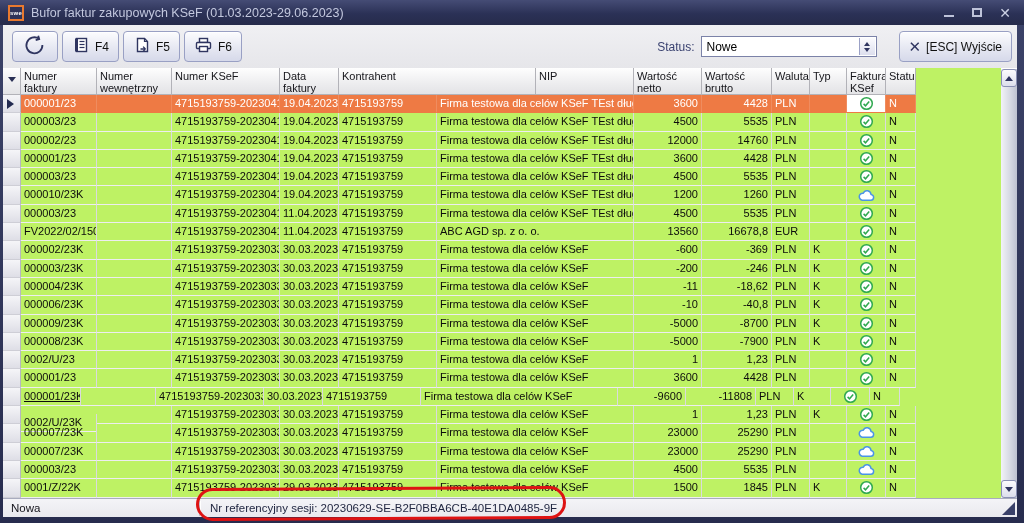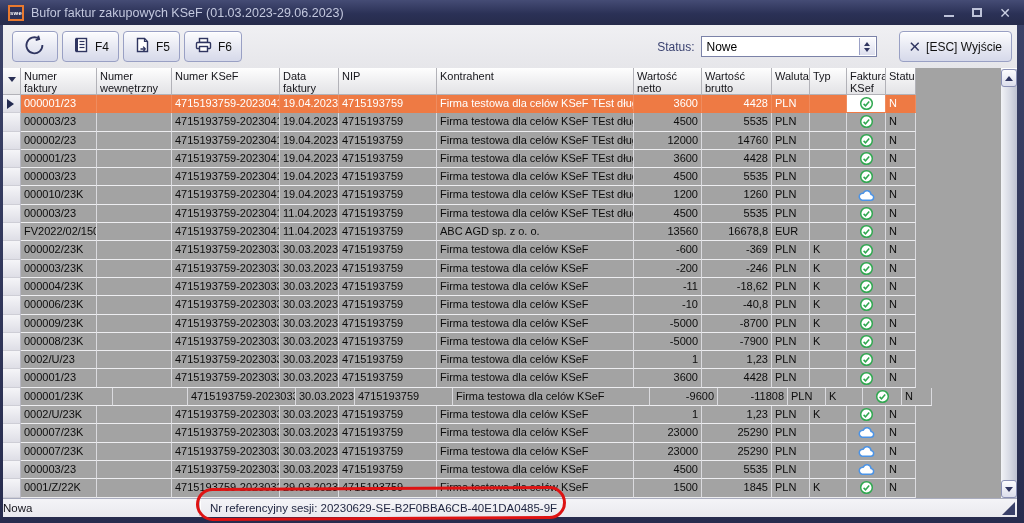--- a/index.html
+++ b/index.html
@@ -42,21 +42,21 @@
     position:relative; }
   #status-spinner { position:absolute; right:1px; top:1px; bottom:1px; width:16px;
     border-left:1px solid #9BA1C6; background:linear-gradient(#FBFBFE,#DDDFEE);
     display:flex; flex-direction:column; align-items:center; justify-content:center; gap:2px; cursor:pointer; }
   .spin-up { width:0; height:0; border-left:3.5px solid transparent; border-right:3.5px solid transparent; border-bottom:4px solid #2F3560; }
   .spin-down { width:0; height:0; border-left:3.5px solid transparent; border-right:3.5px solid transparent; border-top:4px solid #2F3560; }
   #exit-btn { margin-left:22px; margin-right:1px; }
   #exit-x { color:#2F3560; font-size:15px; font-weight:bold; line-height:15px; }
 
   
-  #grid { position:absolute; top:43px; left:0; right:16px; bottom:19px; overflow:hidden; background:#a3a3a3; }
+  #grid { position:absolute; top:43px; left:0; right:16px; bottom:19px; overflow:hidden; background:#bef264; }
   #grid-header { display:flex; height:27px; }
   .hcell { flex:none; height:27px; background:linear-gradient(#FEFEFE,#EDEDEF 60%,#E3E3E6);
     border-right:1px solid #B2B2B8; border-bottom:1px solid #B2B2B8;
     font-size:11px; line-height:12px; color:#15151a; padding:2px 3px; overflow:hidden; cursor:pointer; }
   .filtertri { display:block; margin:7px auto 0; width:0; height:0;
     border-left:4px solid transparent; border-right:4px solid transparent; border-top:5px solid #2A3055; }
   #grid-body { position:absolute; top:27px; left:0; right:0; bottom:0; overflow:hidden; }
   .grow { display:flex; height:18.3px; }
   .cell { flex:none; height:100%; font-size:11px; line-height:17px; color:#0c0c0c;
     padding:0 3px; border-right:1px solid #DADADE; border-bottom:1px solid #EDEDF0;
@@ -80,21 +80,21 @@
     border-radius:3px; background:linear-gradient(#FCFCFE,#DCDEEC);
     display:flex; align-items:center; justify-content:center; cursor:pointer; }
   #sbtn-up { top:0; } #sbtn-down { bottom:0; }
   .tri-up { width:0; height:0; border-left:4px solid transparent; border-right:4px solid transparent; border-bottom:5px solid #2F3560; }
   .tri-down { width:0; height:0; border-left:4px solid transparent; border-right:4px solid transparent; border-top:5px solid #2F3560; }
 
   
   #statusbar { position:absolute; left:0; right:0; bottom:0; height:19px;
     background:linear-gradient(#F4F4F7,#E9E9EE); border-top:1px solid #A9ACBE;
     display:flex; align-items:center; font-size:11.5px; color:#14141c; }
-  #status-left { width:196px; }
+  #status-left { padding-left:8px; width:196px; }
   #status-divider { width:1px; height:15px; background:#C2C4CF; box-shadow:1px 0 0 #fff; }
   #session-text { padding-left:10px; color:#222843; }
   #resize-grip { position:absolute; right:2px; bottom:2px; width:0; height:0;
     border-left:13px solid transparent; border-bottom:13px solid #3A4169; }
 
   
   #session-annotation { position:absolute; left:196px; top:487px; width:370px; height:33px;
     border:3px solid #DE1313; border-radius:17px; transform:rotate(-0.3deg);
     pointer-events:none; z-index:9; }
 </style>
@@ -181,22 +181,22 @@
 
     <div id="grid">
       <div id="grid-header">
           <div class="hcell hc-sel" style="width: 18px;">
             <span class="filtertri"></span>
           </div>
           <div class="hcell hc-numer_faktury" style="width: 76px;">Numer faktury</div>
           <div class="hcell hc-numer_wewnetrzny" style="width: 75px;">Numer wewnętrzny</div>
           <div class="hcell hc-numer_ksef" style="width: 108px;">Numer KSeF</div>
           <div class="hcell hc-data_faktury" style="width: 59px;">Data faktury</div>
+          <div class="hcell hc-kontrahent" style="width: 197px;">Kontrahent</div>
           <div class="hcell hc-nip" style="width: 98px;">NIP</div>
-          <div class="hcell hc-kontrahent" style="width: 197px;">Kontrahent</div>
           <div class="hcell hc-netto" style="width: 68px;">Wartość netto</div>
           <div class="hcell hc-brutto" style="width: 70px;">Wartość brutto</div>
           <div class="hcell hc-waluta" style="width: 38px;">Waluta</div>
           <div class="hcell hc-typ" style="width: 37px;">Typ</div>
           <div class="hcell hc-faktura" style="width: 39px;">Faktura KSef</div>
           <div class="hcell hc-status" style="width: 30px;">Status</div>
         </div>
       <div id="grid-body">
           <div class="grow selected">
             <div class="cell selcell" style="width: 18px;">
@@ -546,21 +546,21 @@
                 <svg width="15" height="15" viewBox="0 0 15 15">
                   <circle cx="7.5" cy="7.5" r="5.8" fill="#fff" stroke="#2FA84F" stroke-width="1.5"></circle>
                   <path d="M4.6 7.9l1.9 1.9 3.7-4.3" fill="none" stroke="#2FA84F" stroke-width="1.5"></path>
                 </svg>
               </span>
             </div>
             <div class="cell c-status" style="width: 30px;">N</div>
           </div>
           <div class="grow">
             <div class="cell selcell" style="width: 18px;"></div>
-            <div class="cell c-numer_faktury" style="width: 92px;">000001/23K</div>
+            <div class="cell c-numer_faktury" style="width: 60px; text-decoration: underline;">000001/23K</div>
             <div class="cell c-numer_wewnetrzny" style="width: 75px;"></div>
             <div class="cell c-numer_ksef" style="width: 108px;">4715193759-2023033</div>
             <div class="cell c-data_faktury" style="width: 59px;">30.03.2023</div>
             <div class="cell c-nip" style="width: 98px;">4715193759</div>
             <div class="cell c-kontrahent" style="width: 197px;">Firma testowa dla celów KSeF</div>
             <div class="cell c-netto" style="width: 68px;">-9600</div>
             <div class="cell c-brutto" style="width: 70px;">-11808</div>
             <div class="cell c-waluta" style="width: 38px;">PLN</div>
             <div class="cell c-typ" style="width: 37px;">K</div>
             <div class="cell c-faktura" style="width: 39px;">
@@ -568,21 +568,21 @@
                 <svg width="15" height="15" viewBox="0 0 15 15">
                   <circle cx="7.5" cy="7.5" r="5.8" fill="#fff" stroke="#2FA84F" stroke-width="1.5"></circle>
                   <path d="M4.6 7.9l1.9 1.9 3.7-4.3" fill="none" stroke="#2FA84F" stroke-width="1.5"></path>
                 </svg>
               </span>
             </div>
             <div class="cell c-status" style="width: 30px;">N</div>
           </div>
           <div class="grow">
             <div class="cell selcell" style="width: 18px;"></div>
-            <div class="cell c-numer_faktury" style="width: 76px;">0002/U/23K</div>
+            <div class="cell c-numer_faktury" style="width: 76px; margin-top: 8px;">0002/U/23K</div>
             <div class="cell c-numer_wewnetrzny" style="width: 75px;"></div>
             <div class="cell c-numer_ksef" style="width: 108px;">4715193759-2023033</div>
             <div class="cell c-data_faktury" style="width: 59px;">30.03.2023</div>
             <div class="cell c-nip" style="width: 98px;">4715193759</div>
             <div class="cell c-kontrahent" style="width: 197px;">Firma testowa dla celów KSeF</div>
             <div class="cell c-netto" style="width: 68px;">1</div>
             <div class="cell c-brutto" style="width: 70px;">1,23</div>
             <div class="cell c-waluta" style="width: 38px;">PLN</div>
             <div class="cell c-typ" style="width: 37px;">K</div>
             <div class="cell c-faktura" style="width: 39px;">

